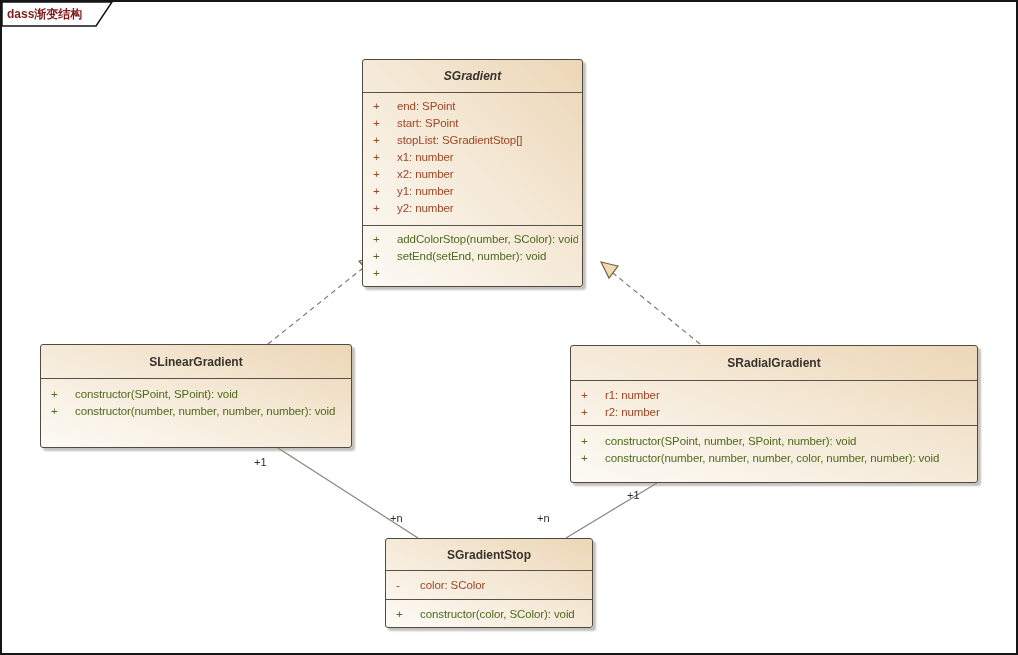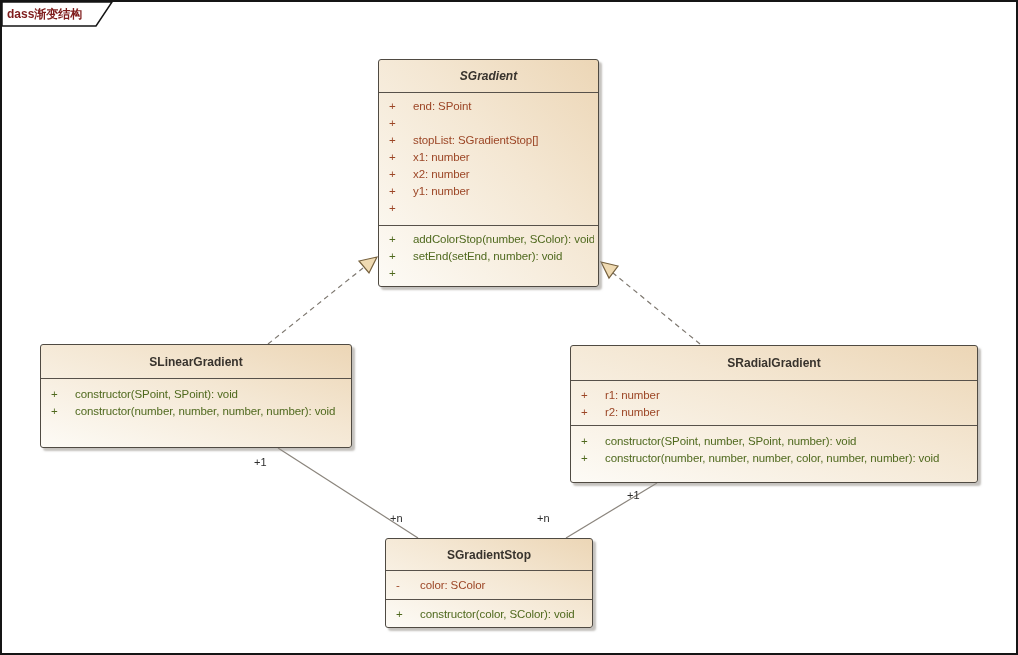--- a/index.html
+++ b/index.html
@@ -103,48 +103,50 @@
   <line x1="700" y1="344" x2="613" y2="273" stroke="#7e7870" stroke-width="1.2" stroke-dasharray="5,4"></line>
   <polygon points="601,262 618,266 609,278" fill="#efdab2" stroke="#75603d" stroke-width="1.2"></polygon>
 
   <line x1="278" y1="448" x2="418" y2="538" stroke="#8b857d" stroke-width="1.2"></line>
 
   <line x1="657" y1="483" x2="566" y2="538" stroke="#8b857d" stroke-width="1.2"></line>
 </svg>
 
 <div class="tab-label">dass渐变结构</div>
 
-<div class="uml-class rows-17" style="left:378px; top:59px; width:221px; height:228px;">
+<div class="uml-class rows-17" style="left:362px; top:59px; width:221px; height:228px;">
   <div class="uml-title abstract" style="height:32px;">SGradient</div>
   <div class="uml-compartment" style="height:133px;">
     <div class="member attr">
         <span class="vis">+</span>
         <span class="txt">end: SPoint</span>
       </div>
     <div class="member attr">
         <span class="vis">+</span>
+        <span class="txt">start: SPoint</span>
       </div>
     <div class="member attr">
         <span class="vis">+</span>
         <span class="txt">stopList: SGradientStop[]</span>
       </div>
     <div class="member attr">
         <span class="vis">+</span>
         <span class="txt">x1: number</span>
       </div>
     <div class="member attr">
         <span class="vis">+</span>
         <span class="txt">x2: number</span>
       </div>
     <div class="member attr">
         <span class="vis">+</span>
         <span class="txt">y1: number</span>
       </div>
     <div class="member attr">
         <span class="vis">+</span>
+        <span class="txt">y2: number</span>
       </div>
   </div>
   <div class="uml-compartment with-sep grow">
     <div class="member meth">
         <span class="vis">+</span>
         <span class="txt">addColorStop(number, SColor): void</span>
       </div>
     <div class="member meth">
         <span class="vis">+</span>
         <span class="txt">setEnd(setEnd, number): void</span>

